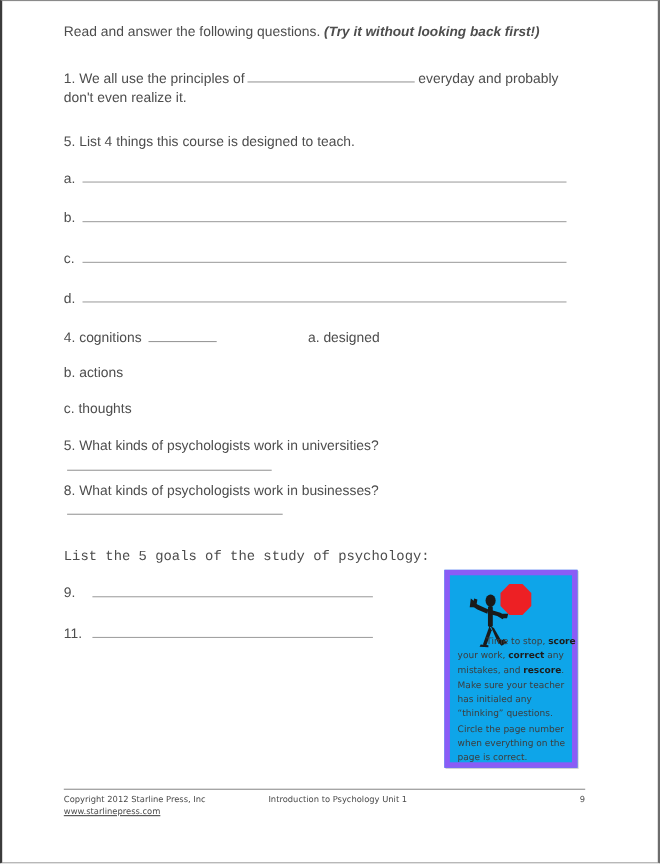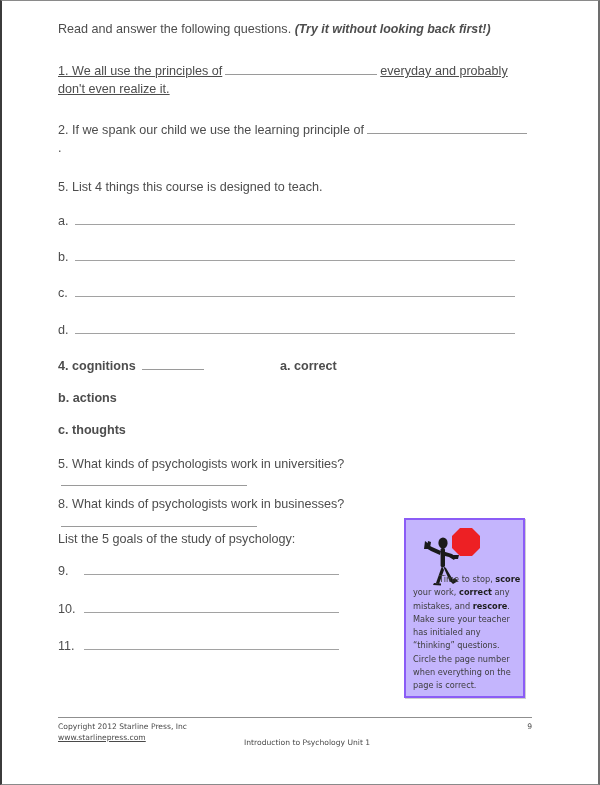--- a/index.html
+++ b/index.html
@@ -50,21 +50,21 @@
     font-weight: bold;
     font-size: 12.4px;
   }
 
   
   .q {
     font-size: 12.6px;
     color: #4d4d4d;
     line-height: 1.45;
   }
-  .q-1 { margin-top: 24px; width: 460px; text-decoration: underline; }
+  .q-1 { margin-top: 24px; width: 460px; }
   .q-2 { margin-top: 22px; }
   .q-3 { margin-top: 21px; }
 
   .blank {
     display: inline-block;
     border-bottom: 1px solid #9a9a9a;
     vertical-align: baseline;
     height: 0.95em;
     margin: 0 3px;
   }
@@ -91,41 +91,40 @@
   }
 
   
   .match-block { margin-top: 10px; }
   .match-row {
     display: flex;
     align-items: flex-end;
     font-size: 12.6px;
     color: #4d4d4d;
     margin-bottom: 18px;
-    font-weight: bold;
   }
   .match-left { width: 222px; flex: none; white-space: nowrap; }
   .match-left .mblank {
     display: inline-block;
     border-bottom: 1px solid #9a9a9a;
     height: 0.9em;
     vertical-align: baseline;
     margin-left: 6px;
   }
   .mb-4 { width: 62px; }
   .mb-5 { width: 56px; }
   .mb-6 { width: 56px; }
   .match-right { flex: none; }
 
   
   .q-7 { margin-top: 8px; }
   .q-8 { margin-top: 4px; }
 
   
-  .goals-intro { font-size: 12.6px; color: #4d4d4d; }
+  .goals-intro { margin-top: 26px; font-size: 12.6px; color: #4d4d4d; font-family: Liberation Mono, monospace; }
   .goals-list { margin-top: 17px; }
   .goal-row {
     display: flex;
     align-items: baseline;
     font-size: 12.6px;
     color: #4d4d4d;
     margin-bottom: 22px;
   }
   .goal-row .gnum { width: 26px; flex: none; }
   .goal-row .grule {
@@ -135,23 +134,23 @@
     height: 0.9em;
   }
 
   
   .callout {
     position: absolute;
     left: 402px;
     top: 517px;
     width: 121px;
     height: 180px;
-    border: 2px solid #8b5cf6;
+    border: 5px solid #8b5cf6;
     box-sizing: border-box;
-    background: #c4b5fd;
+    background: #0ea5e9;
     box-shadow: 1px 1px 0 #cfcfcf;
   }
   .callout-art {
     position: absolute;
     left: 6px;
     top: 4px;
     width: 74px;
     height: 66px;
   }
   .callout-text {
@@ -181,42 +180,39 @@
     left: 56px;
     top: 720px;
     width: 474px;
     font-family: "DejaVu Sans", sans-serif;
     font-size: 7.6px;
     color: #4a4a4a;
     line-height: 1.45;
   }
   .footer-left { position: absolute; left: 0; top: 0; }
   .footer-left .url { text-decoration: underline; display: block; }
-  .footer-center { position: absolute; left: 186px; top: 0; margin-top: 16px; }
+  .footer-center { position: absolute; left: 186px; top: 0; }
   .footer-page { position: absolute; right: 0; top: 0; }
 </style>
 </head>
 <body>
 
 <div class="page">
 
   <div class="content">
 
 
     <div class="intro">
       <span>Read and answer the following questions. </span><span class="ital">(Try it without looking back first!)</span>
     </div>
 
     <div class="q q-1">
       <span>1. We all use the principles of</span><span class="blank bl-q1"></span><span>everyday and probably don't even realize it.</span>
     </div>
 
-    <div class="q q-2">
-      <span>2. If we spank our child we use the learning principle of</span><span class="blank bl-q2"></span><span>.</span>
-    </div>
 
     <div class="q q-3">5. List 4 things this course is designed to teach.</div>
 
     <div class="abcd-list">
       <div class="abcd-row">
         <span class="lbl">a.</span>
         <span class="rule"></span>
       </div>
       <div class="abcd-row">
         <span class="lbl">b.</span>
@@ -228,21 +224,21 @@
       </div>
       <div class="abcd-row">
         <span class="lbl">d.</span>
         <span class="rule"></span>
       </div>
     </div>
 
     <div class="match-block">
       <div class="match-row">
         <span class="match-left"><span>4. cognitions</span><span class="mblank mb-4"></span></span>
-        <span class="match-right">a. correct</span>
+        <span class="match-right">a. designed</span>
       </div>
       <div class="match-row">
         <span class="match-right">b. actions</span>
       </div>
       <div class="match-row">
         <span class="match-right">c. thoughts</span>
       </div>
     </div>
 
     <div class="q q-7">
@@ -251,24 +247,20 @@
 
     <div class="q q-8">
       <span>8. What kinds of psychologists work in businesses?</span><span class="blank bl-q8"></span>
     </div>
 
     <div class="goals-intro">List the 5 goals of the study of psychology:</div>
 
     <div class="goals-list">
       <div class="goal-row">
         <span class="gnum">9.</span>
-        <span class="grule"></span>
-      </div>
-      <div class="goal-row">
-        <span class="gnum">10.</span>
         <span class="grule"></span>
       </div>
       <div class="goal-row">
         <span class="gnum">11.</span>
         <span class="grule"></span>
       </div>
 
     </div>
 
   </div>

